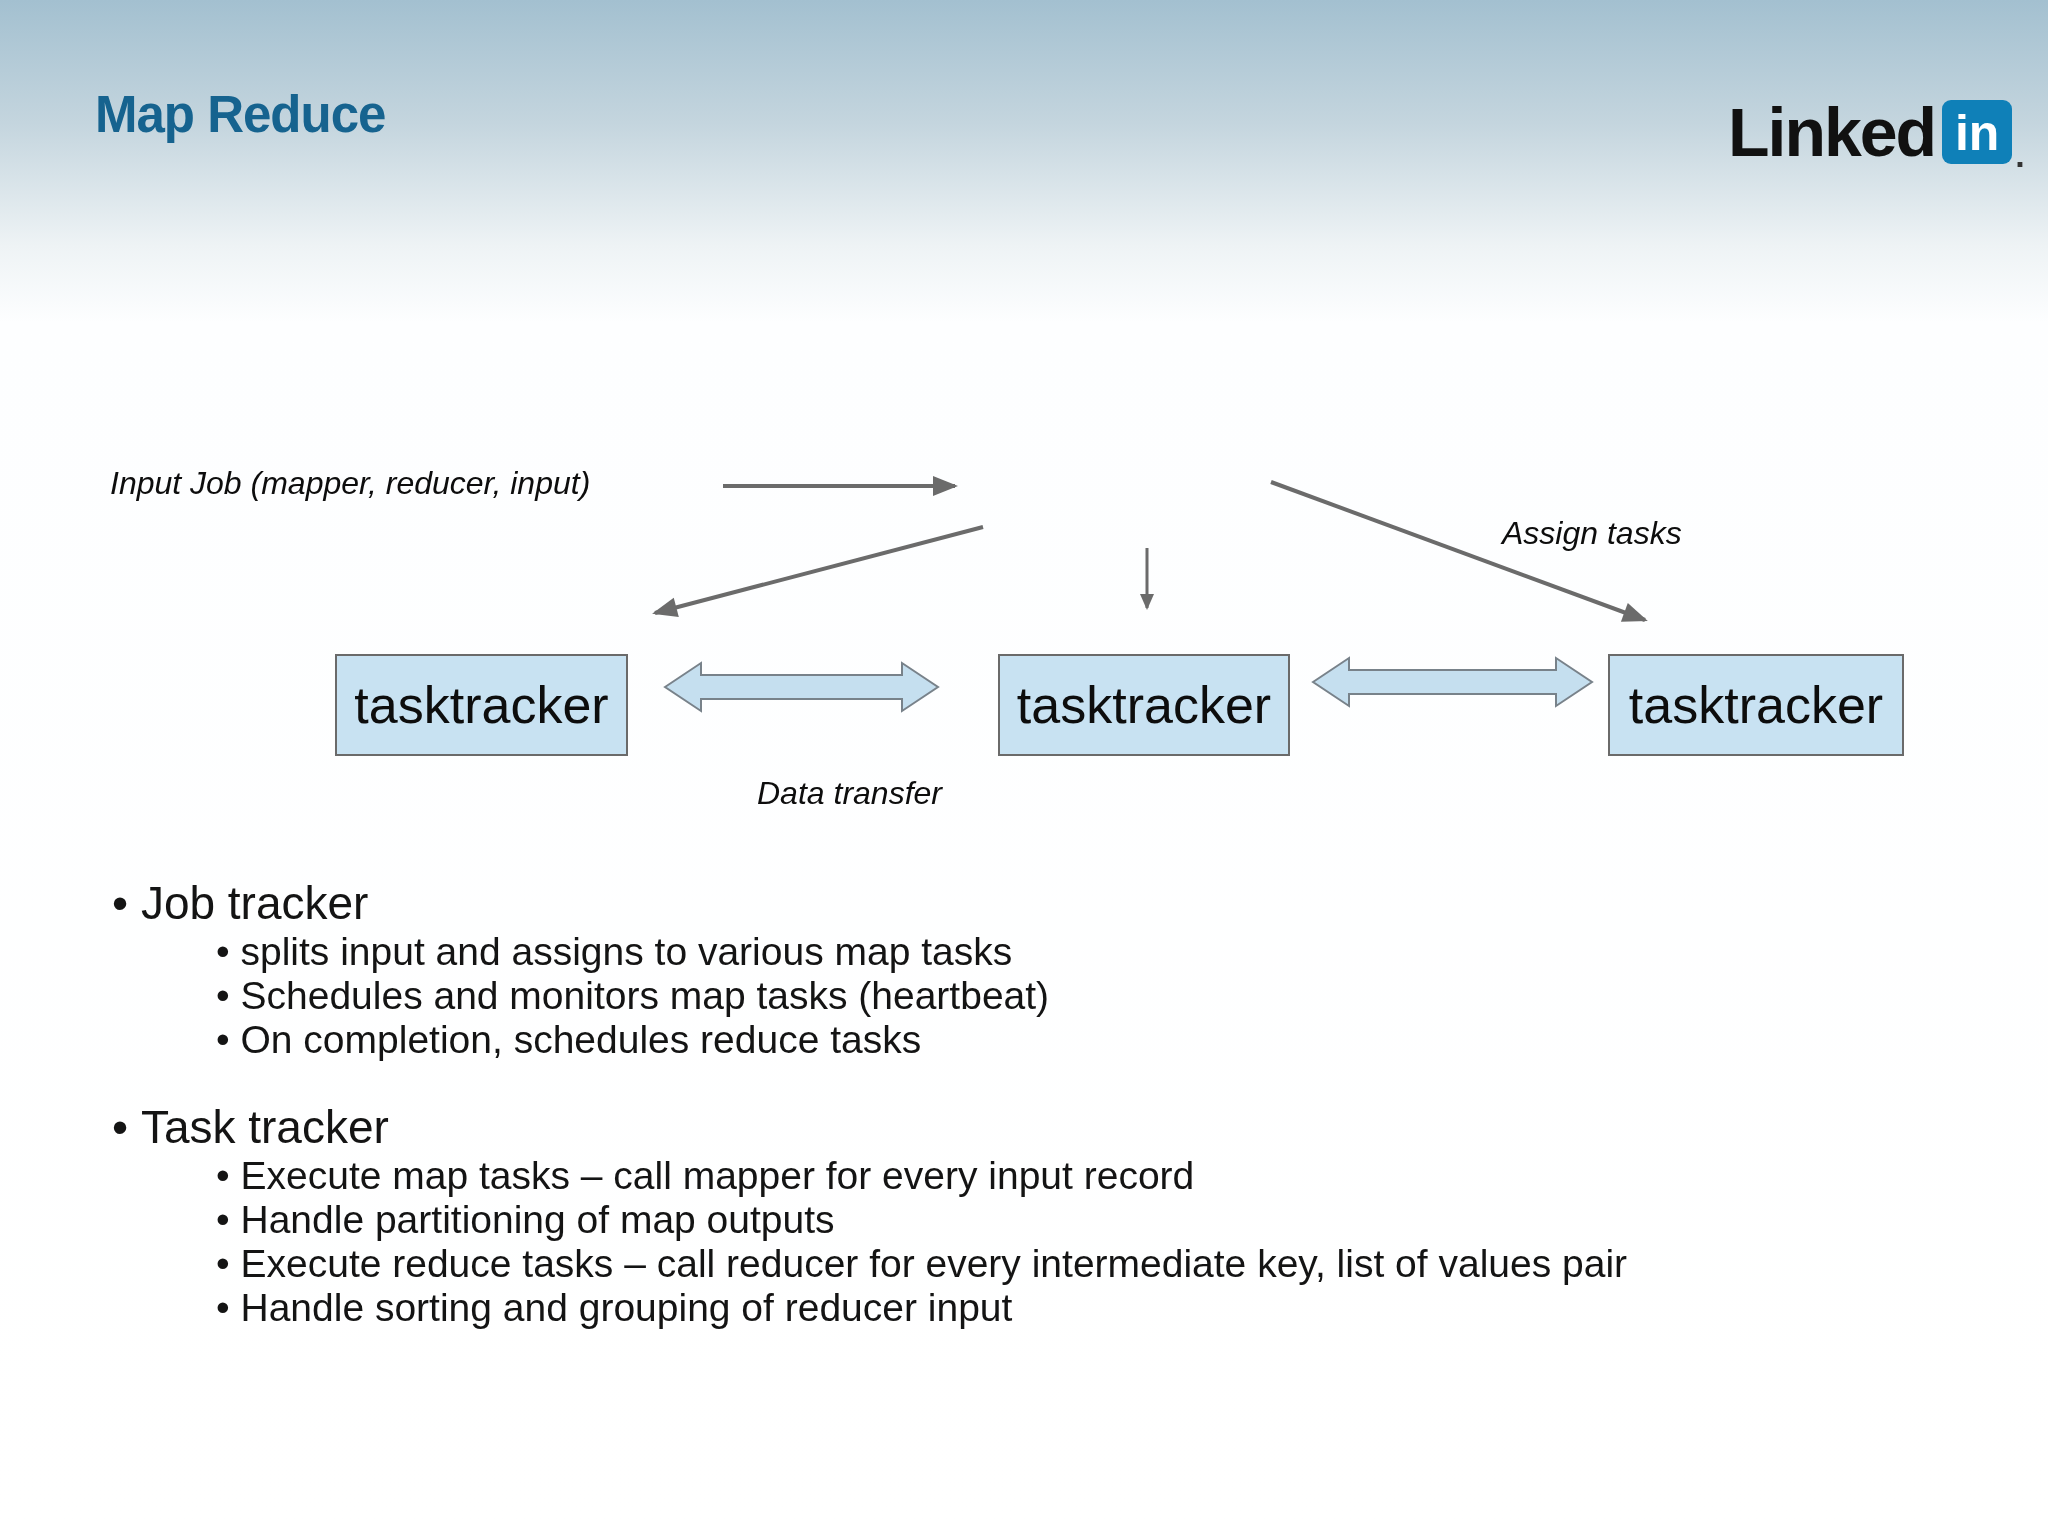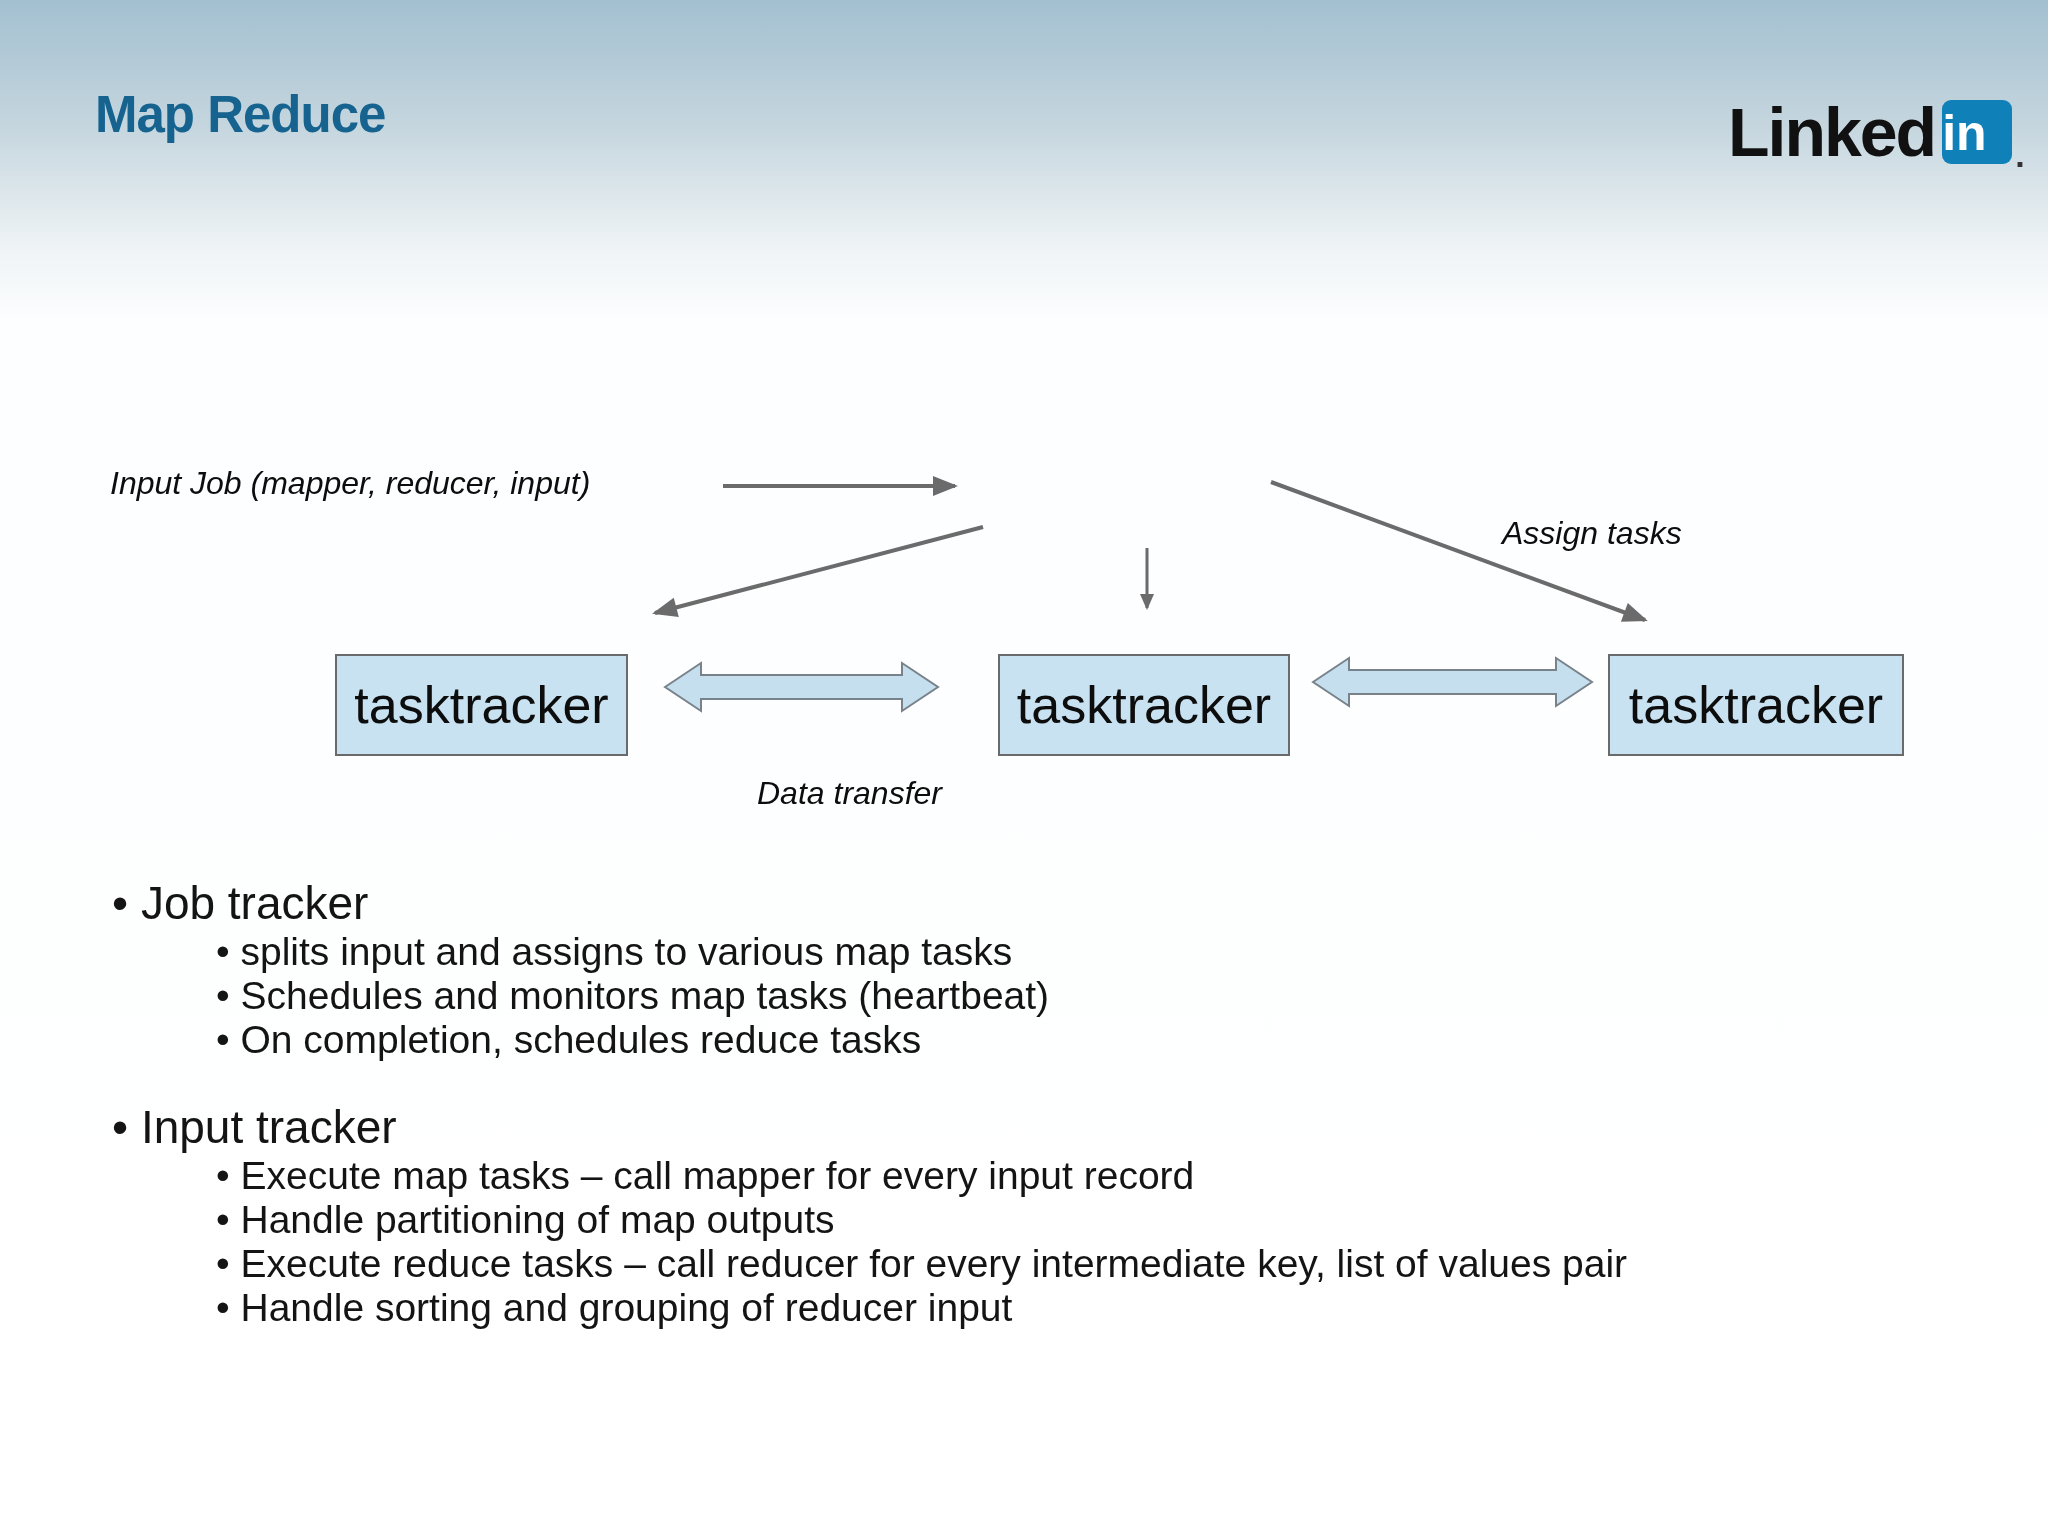--- a/index.html
+++ b/index.html
@@ -11,21 +11,21 @@
   .abs{position:absolute;}
   .title{
     left:95px;top:88px;font-size:51px;font-weight:bold;color:#16638f;
     letter-spacing:-1px;line-height:1.05;
   }
   
   .logo{left:1728px;top:100px;display:flex;align-items:flex-start;}
   .logo-word{font-size:68px;font-weight:bold;color:#111111;letter-spacing:-2px;line-height:64px;}
   .logo-badge{
     margin-left:7px;width:70px;height:64px;border-radius:9px;background:#0f80b8;
-    display:flex;align-items:center;justify-content:flex-start;
+    display:flex;align-items:center;justify-content:center;
   }
   .logo-badge span{color:#ffffff;font-size:50px;font-weight:bold;line-height:50px;margin-top:2px;}
   .logo-mark{font-size:34px;font-weight:bold;color:#333;margin-left:3px;margin-top:36px;}
   
   .node{
     background:#c8e2f2;border:2px solid #6a6a6a;box-sizing:border-box;
     display:flex;align-items:center;justify-content:center;color:#0d0d0d;
   }
   .node-jobtracker{left:979px;top:443px;width:292px;height:103px;font-size:56px;}
   .node-tt{top:654px;height:102px;font-size:52px;}
@@ -99,21 +99,21 @@
     <span>tasktracker</span>
   </div>
 
   <div class="abs b-items bi1">
     <div class="b-item">splits input and assigns to various map tasks</div>
     <div class="b-item">Schedules and monitors map tasks (heartbeat)</div>
     <div class="b-item">On completion, schedules reduce tasks</div>
   </div>
   <div class="abs b-heading bh1">Job tracker</div>
 
-  <div class="abs b-heading bh2">Input tracker</div>
+  <div class="abs b-heading bh2">Task tracker</div>
   <div class="abs b-items bi2">
     <div class="b-item">Execute map tasks – call mapper for every input record</div>
     <div class="b-item">Handle partitioning of map outputs</div>
     <div class="b-item">Execute reduce tasks – call reducer for every intermediate key, list of values pair</div>
     <div class="b-item">Handle sorting and grouping of reducer input</div>
   </div>
 
 </div>
 
 </body></html>

